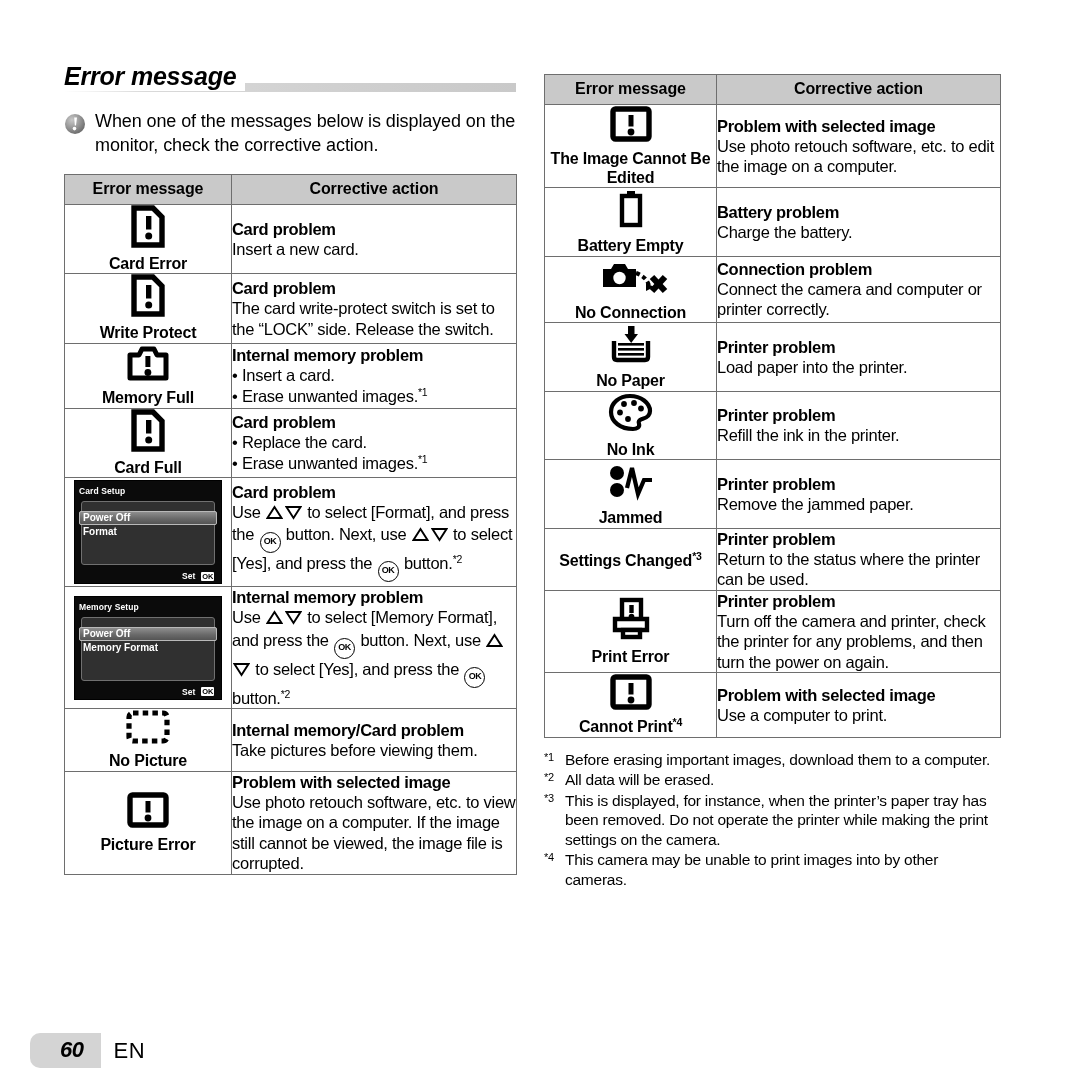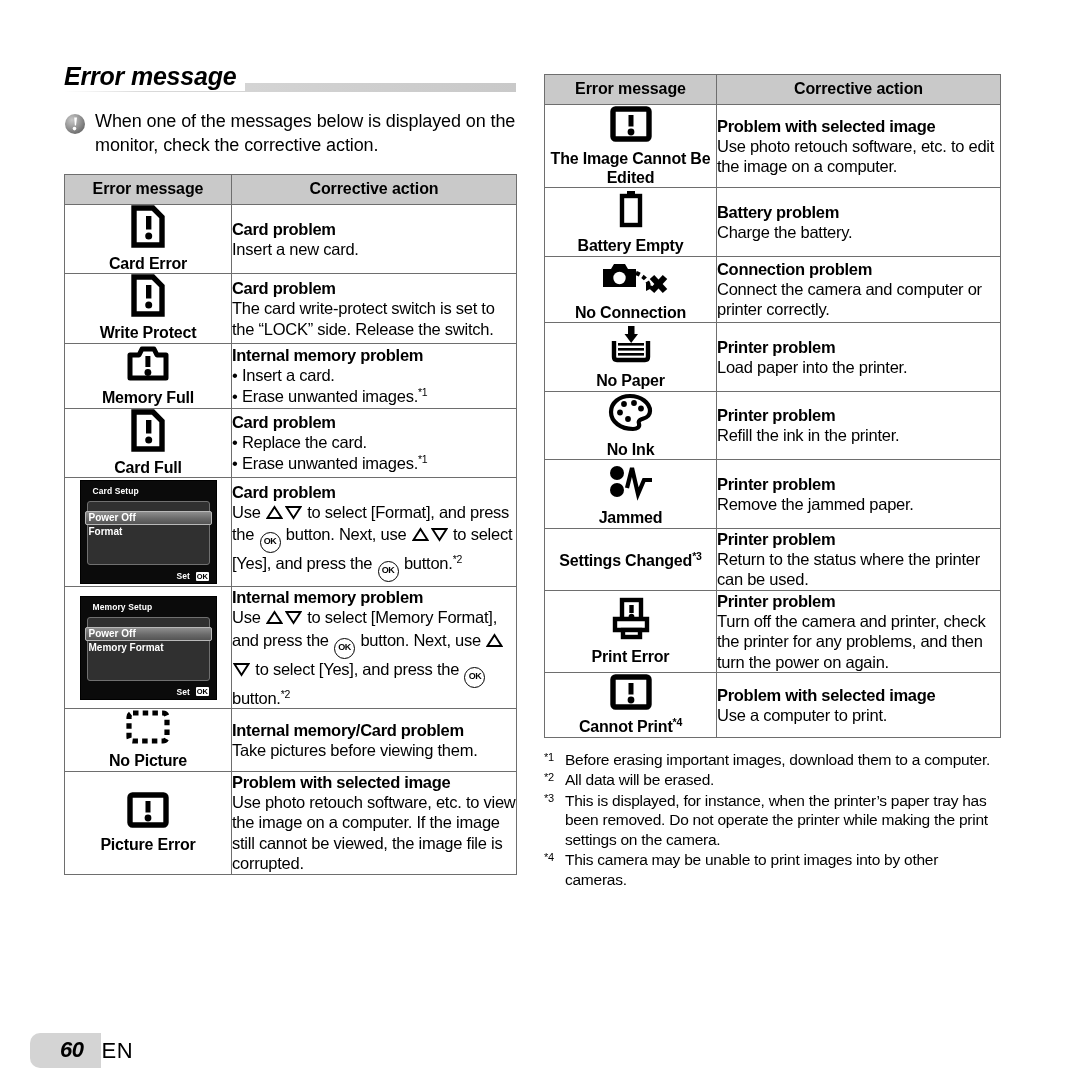--- a/index.html
+++ b/index.html
@@ -157,29 +157,29 @@
     font-size: 9px;
     font-weight: bold;
     line-height: 16px;
     text-align: center;
     letter-spacing: -0.5px;
     margin: 0 1px;
   }
 
   
   .lcd {
-    width: 137px;
+    width: 148px;
     height: 104px;
     background: #0b0b0b;
     border: 1.5px solid #000;
     margin: 2px auto;
     position: relative;
     text-align: left;
     box-sizing: border-box;
-    padding: 5px 6px 4px 12px;
+    padding: 5px 6px 4px 4px;
   }
   .lcd-title {
     color: #ffffff;
     font-size: 8.5px;
     font-weight: bold;
     letter-spacing: 0.1px;
     line-height: 11px;
   }
   .lcd-panel {
     position: absolute;
@@ -261,20 +261,21 @@
   }
   .fn-text { flex: 1 1 auto; }
 
   
   .footer {
     position: absolute;
     left: 30px;
     bottom: 22px;
     display: flex;
     align-items: center;
+    gap: 12px;
   }
   .pagenum {
     background: #d4d4d4;
     border-radius: 10px 0 0 10px;
     font-size: 22px;
     font-weight: bold;
     font-style: italic;
     padding: 4px 18px 5px 30px;
     letter-spacing: -0.5px;
   }

